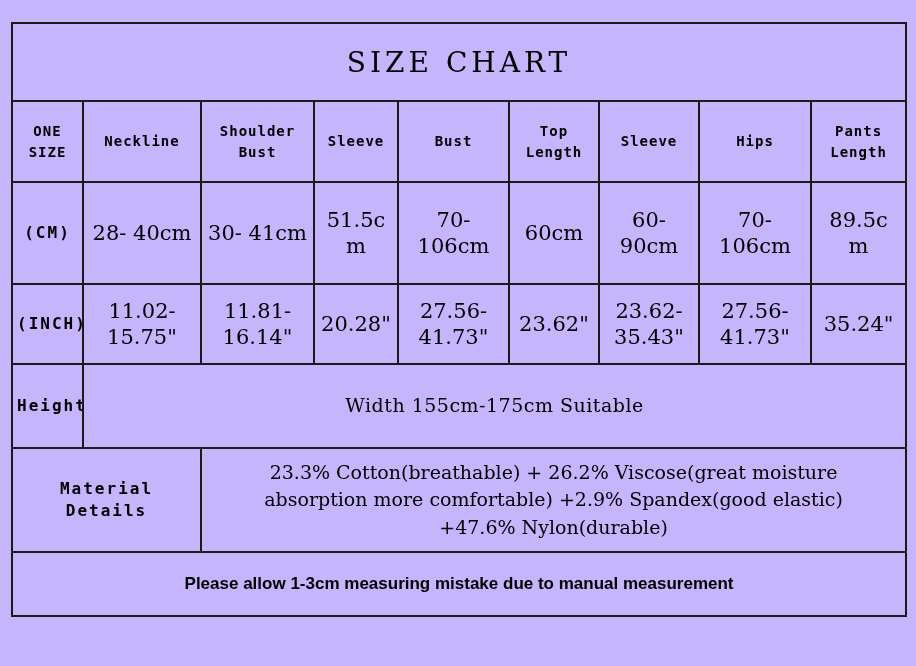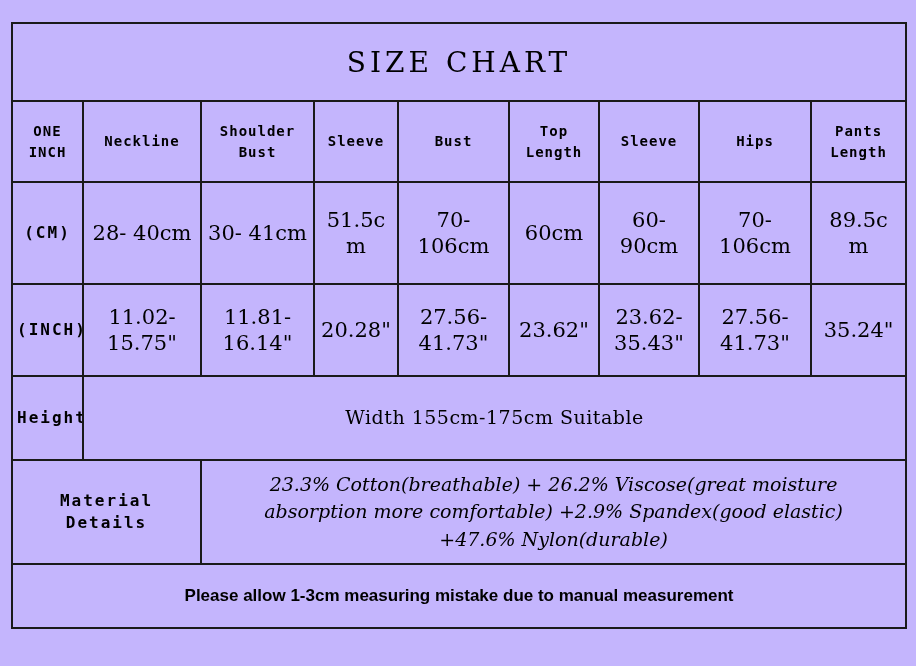--- a/index.html
+++ b/index.html
@@ -24,21 +24,21 @@
   table.size-chart td {
     border: 2px solid #1a1a1a;
     text-align: center;
     vertical-align: middle;
     padding: 2px 4px;
     overflow: hidden;
   }
   tr.title-row { height: 78px; }
   tr.header-row { height: 81px; }
   tr.cm-row { height: 102px; }
-  tr.inch-row { height: 92px; padding-left: 44px; }
+  tr.inch-row { height: 80px; padding-left: 44px; }
   tr.height-row { height: 84px; border-radius: 15px; }
   tr.material-row { height: 104px; }
   tr.footer-row { height: 64px; }
 
   .title-cell {
     font-family: "DejaVu Serif", "Liberation Serif", serif;
     font-size: 28px;
     letter-spacing: 4px;
     font-weight: 400;
   }
@@ -69,21 +69,20 @@
     font-size: 19px;
     letter-spacing: 0.5px;
   }
   .material-val {
     font-size: 19px;
     line-height: 1.45;
   }
   .material-val .inner {
     max-width: 650px;
     margin: 0 auto;
-    font-style: italic;
   }
   .footer-cell {
     font-family: "Liberation Sans", "DejaVu Sans", sans-serif;
     font-weight: bold;
     font-size: 17px;
   }
 </style>
 </head>
 <body>
 
@@ -98,21 +97,21 @@
       <col style="width:90px">
       <col style="width:100px">
       <col style="width:112px">
       <col style="width:95px">
     </colgroup>
     <tbody>
       <tr class="title-row">
         <td colspan="9" class="title-cell">SIZE CHART</td>
       </tr>
       <tr class="header-row">
-        <td class="hdr">ONE INCH</td>
+        <td class="hdr">ONE SIZE</td>
         <td class="hdr">Neckline</td>
         <td class="hdr">Shoulder Bust</td>
         <td class="hdr">Sleeve</td>
         <td class="hdr">Bust</td>
         <td class="hdr">Top Length</td>
         <td class="hdr">Sleeve</td>
         <td class="hdr">Hips</td>
         <td class="hdr">Pants Length</td>
       </tr>
       <tr class="cm-row">

